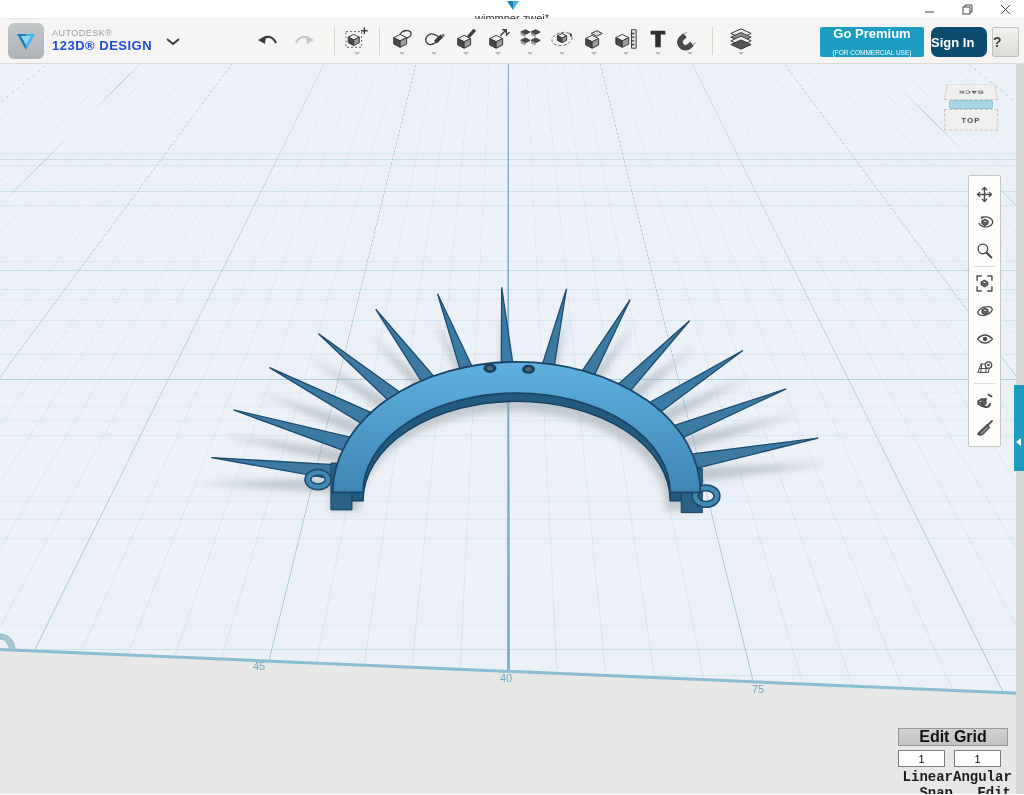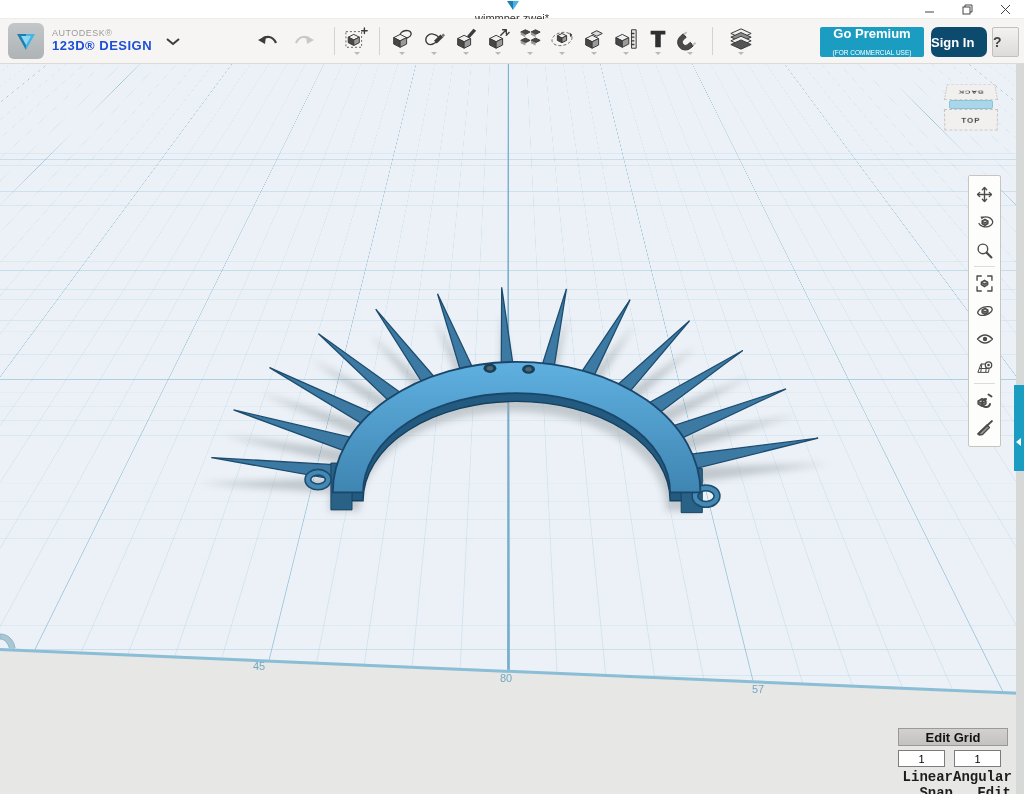--- a/index.html
+++ b/index.html
@@ -82,21 +82,21 @@
   .nav-rail svg { stroke:#4b4b4b; fill:none; stroke-width:1.3; stroke-linecap:round; stroke-linejoin:round; }
 
   .right-gutter { position:absolute; right:0; top:0; width:8px; height:730px; background:#d7d9d9; }
   .side-tab { position:absolute; right:0; top:321px; width:10px; height:86px; background:#1b9dc2; }
   .side-tab .arr { position:absolute; left:2px; top:53px; width:0; height:0;
     border-top:4px solid transparent; border-bottom:4px solid transparent; border-right:5px solid #fff; }
 
   
   .grid-panel { position:absolute; left:893px; top:664px; width:121px; }
   .eg-btn { width:110px; height:18px; margin-left:5px; background:linear-gradient(#d2d1cf,#c3c2c0);
-    border:1px solid #9a9996; font-size:13px; font-weight:bold; color:#111;
+    border:1px solid #9a9996; font-size:16px; font-weight:bold; color:#111;
     display:flex; align-items:center; justify-content:center; cursor:pointer; }
   .eg-row { display:flex; gap:9px; margin:4px 0 0 5px; }
   .eg-input { width:47px; height:17px; border:1px solid #7d7c79; background:#fff;
     font-size:11px; text-align:center; font-family:"Liberation Sans", sans-serif; }
   .eg-labels { display:flex; margin:2px 0 0 2px; }
   .eg-label { font-size:14px; font-weight:bold; color:#1c1c1c; width:58px; text-align:right;font-family:Liberation Mono, monospace; }
 
   
   .tool-svg polygon, .tool-svg path, .tool-svg rect, .tool-svg ellipse, .tool-svg circle, .tool-svg line
     { vector-effect:non-scaling-stroke; }
@@ -328,22 +328,22 @@
     </div>
   </div>
 
   <svg class="corner-curl" width="26" height="26">
     <path d="M0 4 C8 4 14 10 15 18 L10 20 C8 12 4 9 0 9 Z" fill="#a9c6d4" stroke="#8fb6c8" stroke-width="1"></path>
   </svg>
 
   <div class="ground"></div>
 
   <span class="grid-label" style="left:253px; top:596px;">45</span>
-  <span class="grid-label" style="left:500px; top:608px;">80</span>
-  <span class="grid-label" style="left:752px; top:619px;">57</span>
+  <span class="grid-label" style="left:500px; top:608px;">40</span>
+  <span class="grid-label" style="left:752px; top:619px;">75</span>
 
   <svg id="crown" width="1024" height="730" viewBox="0 64 1024 794">
     <defs>
       <filter id="f-blur" x="-30%" y="-30%" width="160%" height="160%">
         <feGaussianBlur stdDeviation="4"></feGaussianBlur>
       </filter>
       <linearGradient id="bandGrad" x1="0" y1="0" x2="0" y2="1">
         <stop offset="0" stop-color="#5fb0e0"></stop>
         <stop offset="1" stop-color="#3f85b2"></stop>
       </linearGradient>

